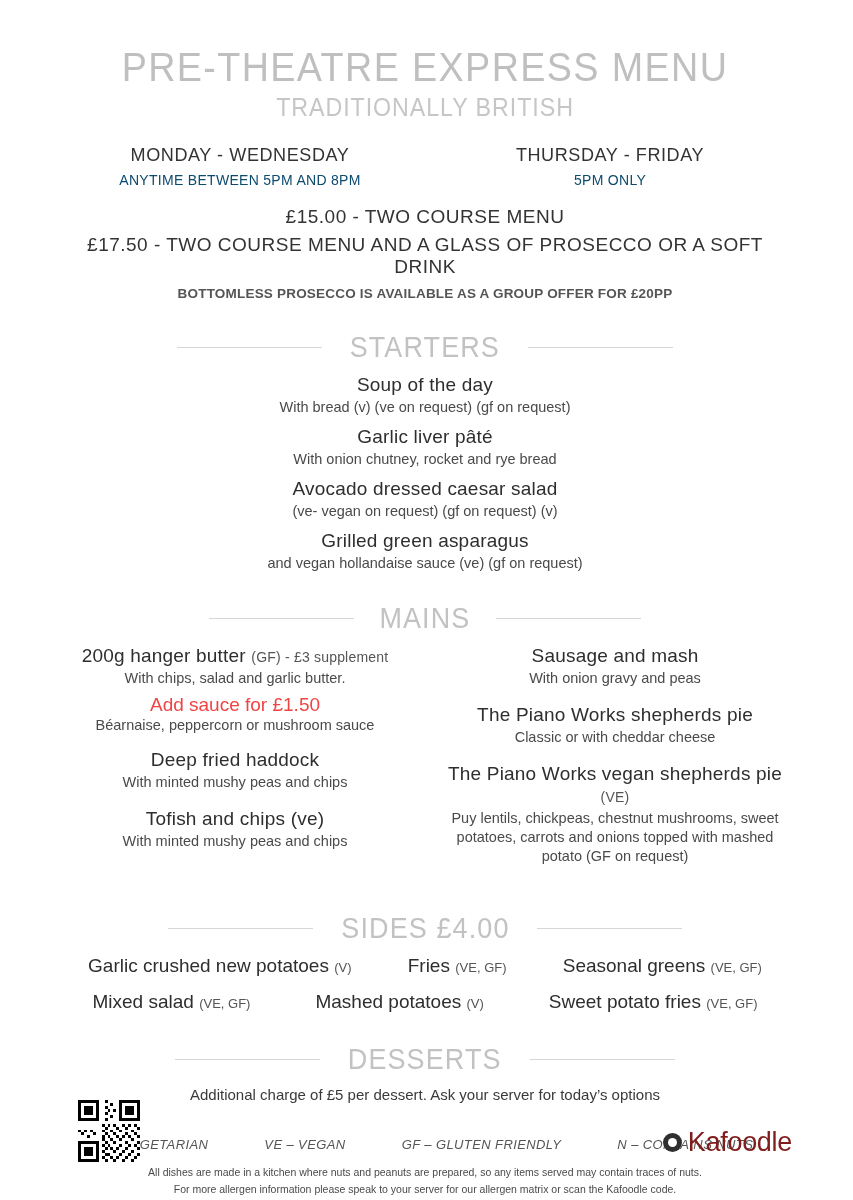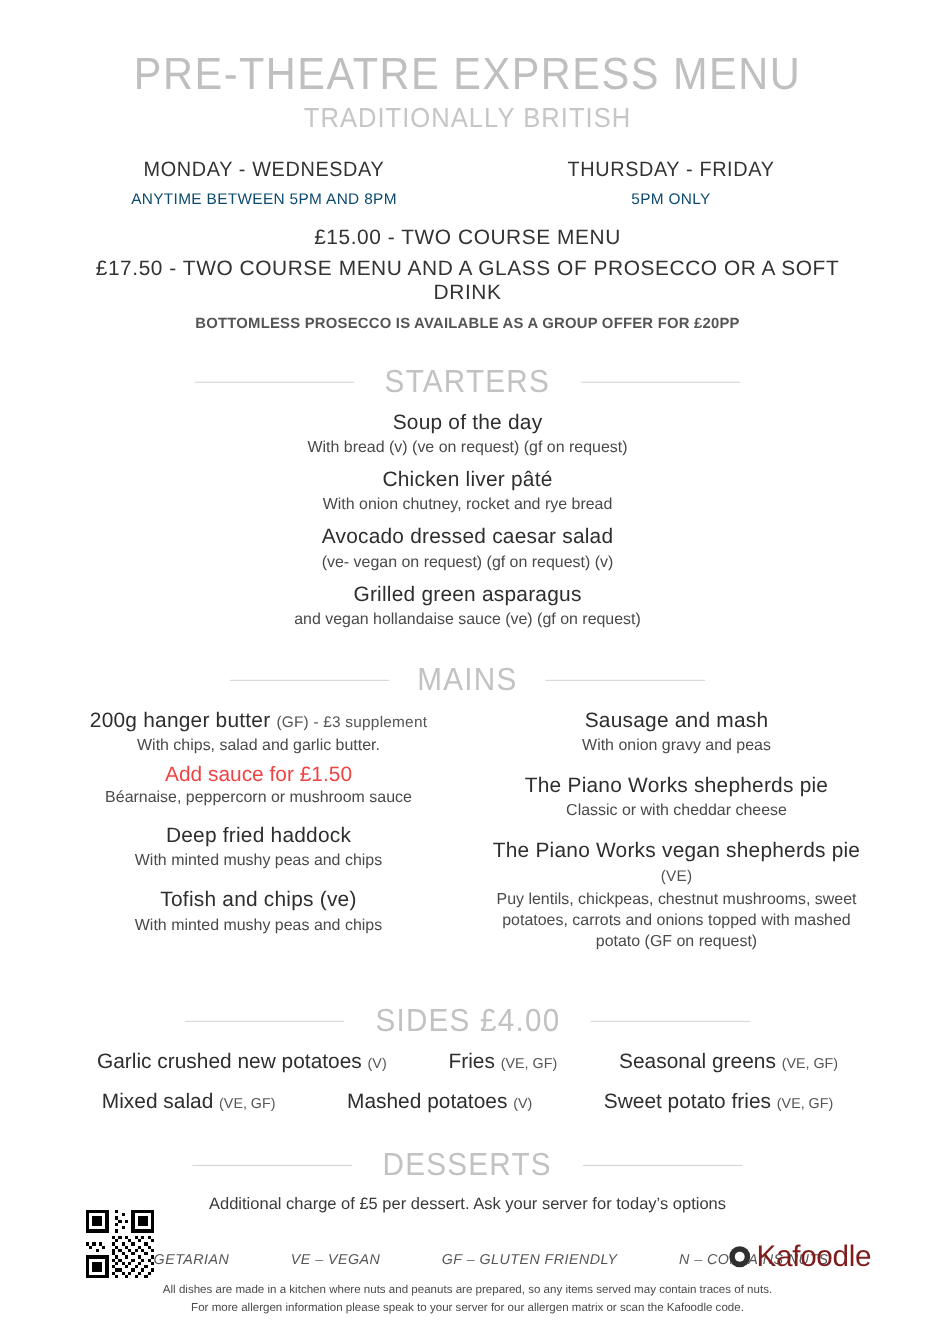--- a/index.html
+++ b/index.html
@@ -273,21 +273,21 @@
     <div class="title">STARTERS</div>
     <div class="rule right"></div>
   </div>
 
   <div class="starters">
     <div class="dish">
       <div class="dish-name">Soup of the day</div>
       <div class="dish-desc">With bread (v) (ve on request) (gf on request)</div>
     </div>
     <div class="dish">
-      <div class="dish-name">Chicken liver pâté</div>
+      <div class="dish-name">Garlic liver pâté</div>
       <div class="dish-desc">With onion chutney, rocket and rye bread</div>
     </div>
     <div class="dish">
       <div class="dish-name">Avocado dressed caesar salad</div>
       <div class="dish-desc">(ve- vegan on request) (gf on request) (v)</div>
     </div>
     <div class="dish">
       <div class="dish-name">Grilled green asparagus</div>
       <div class="dish-desc">and vegan hollandaise sauce (ve) (gf on request)</div>
     </div>

